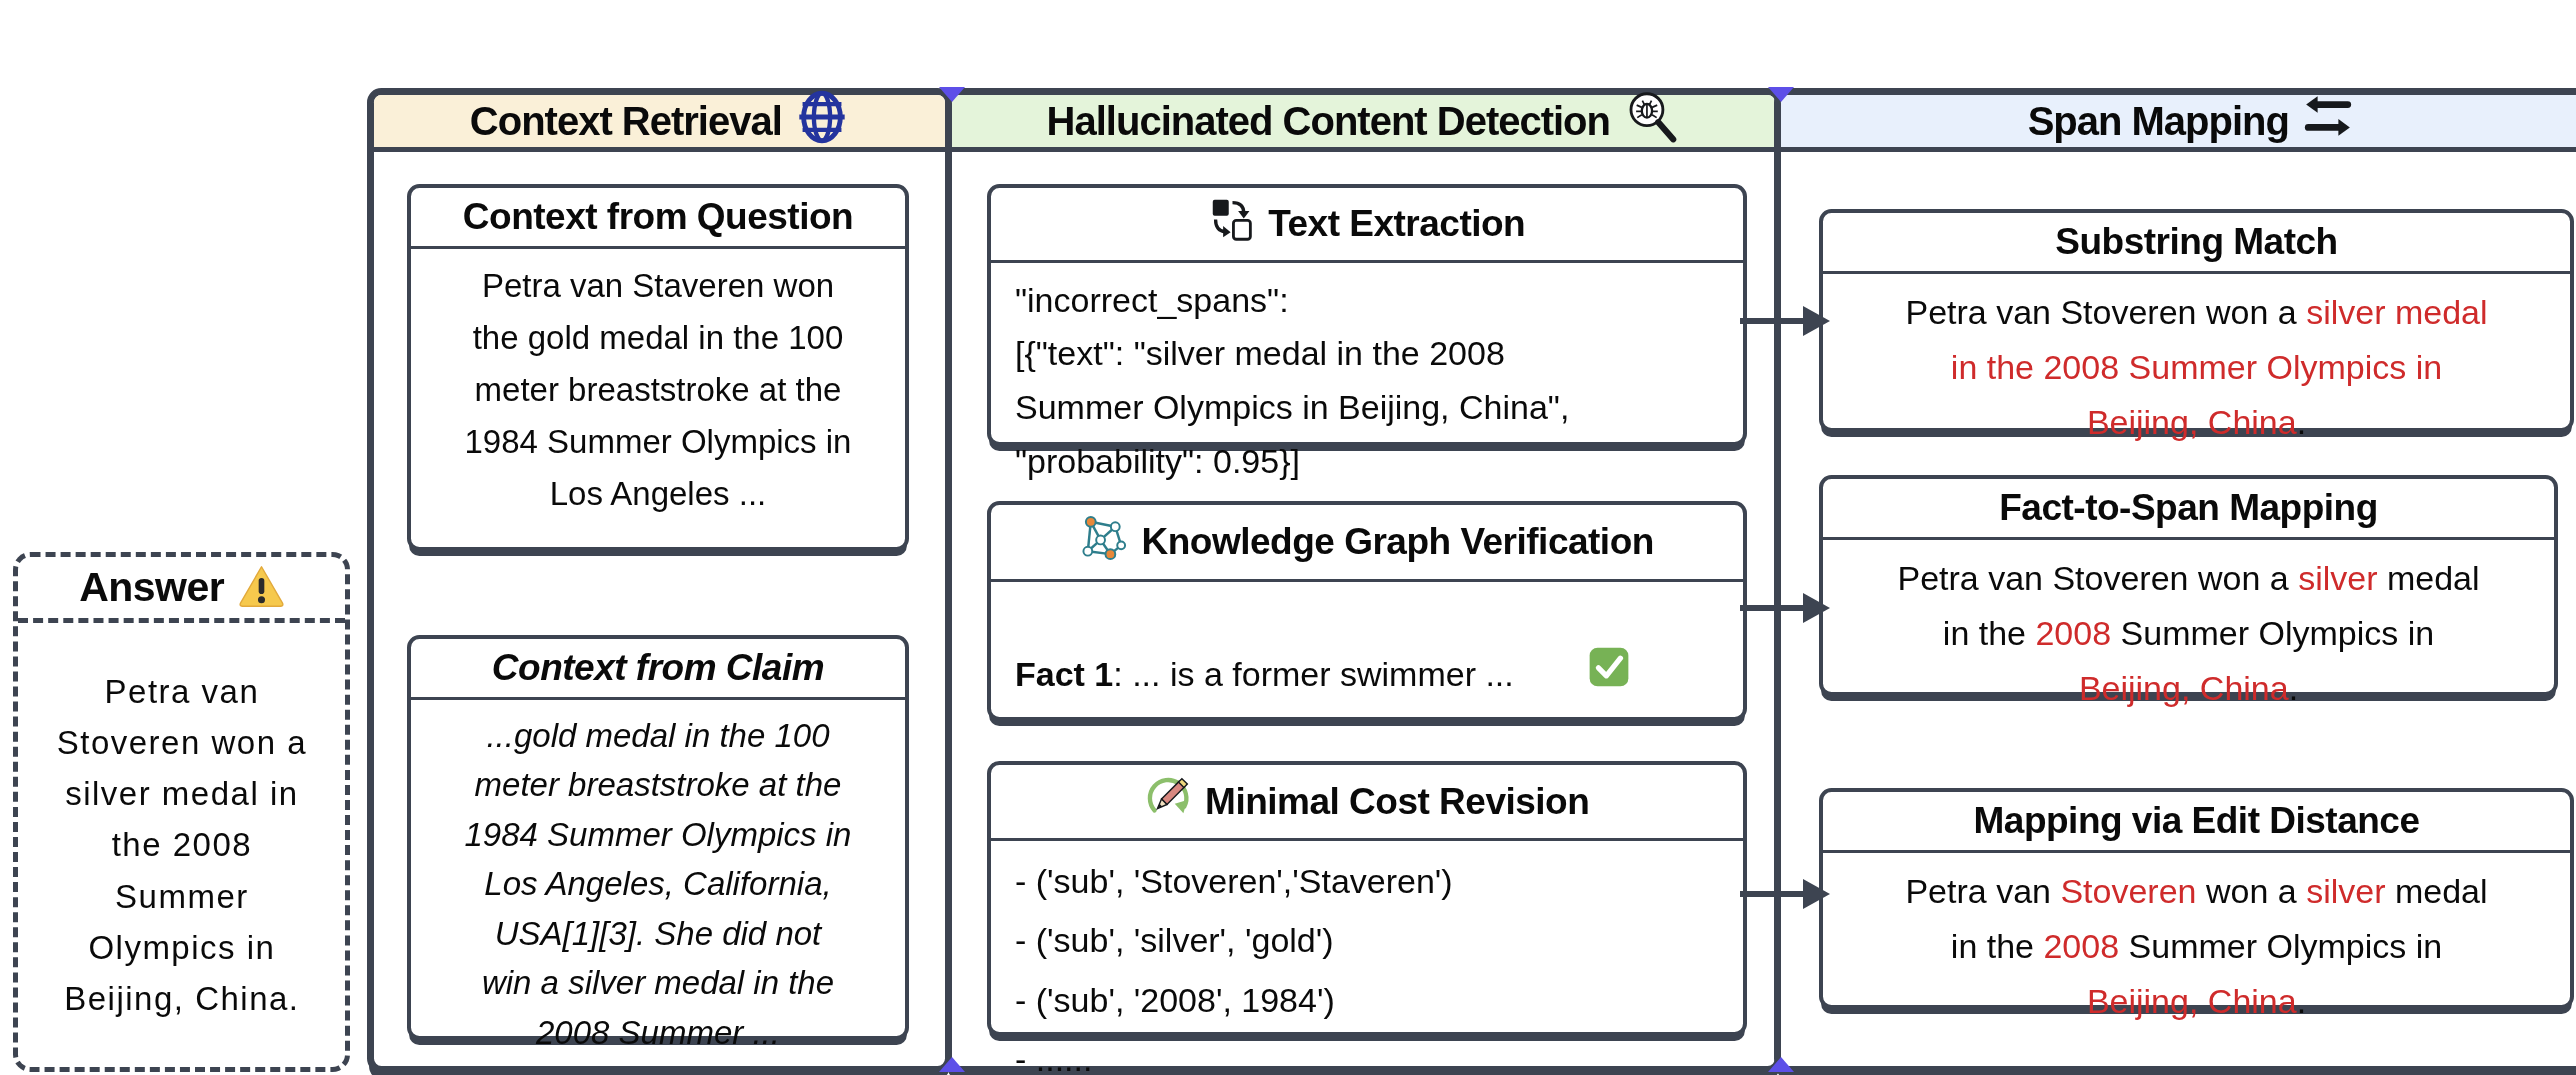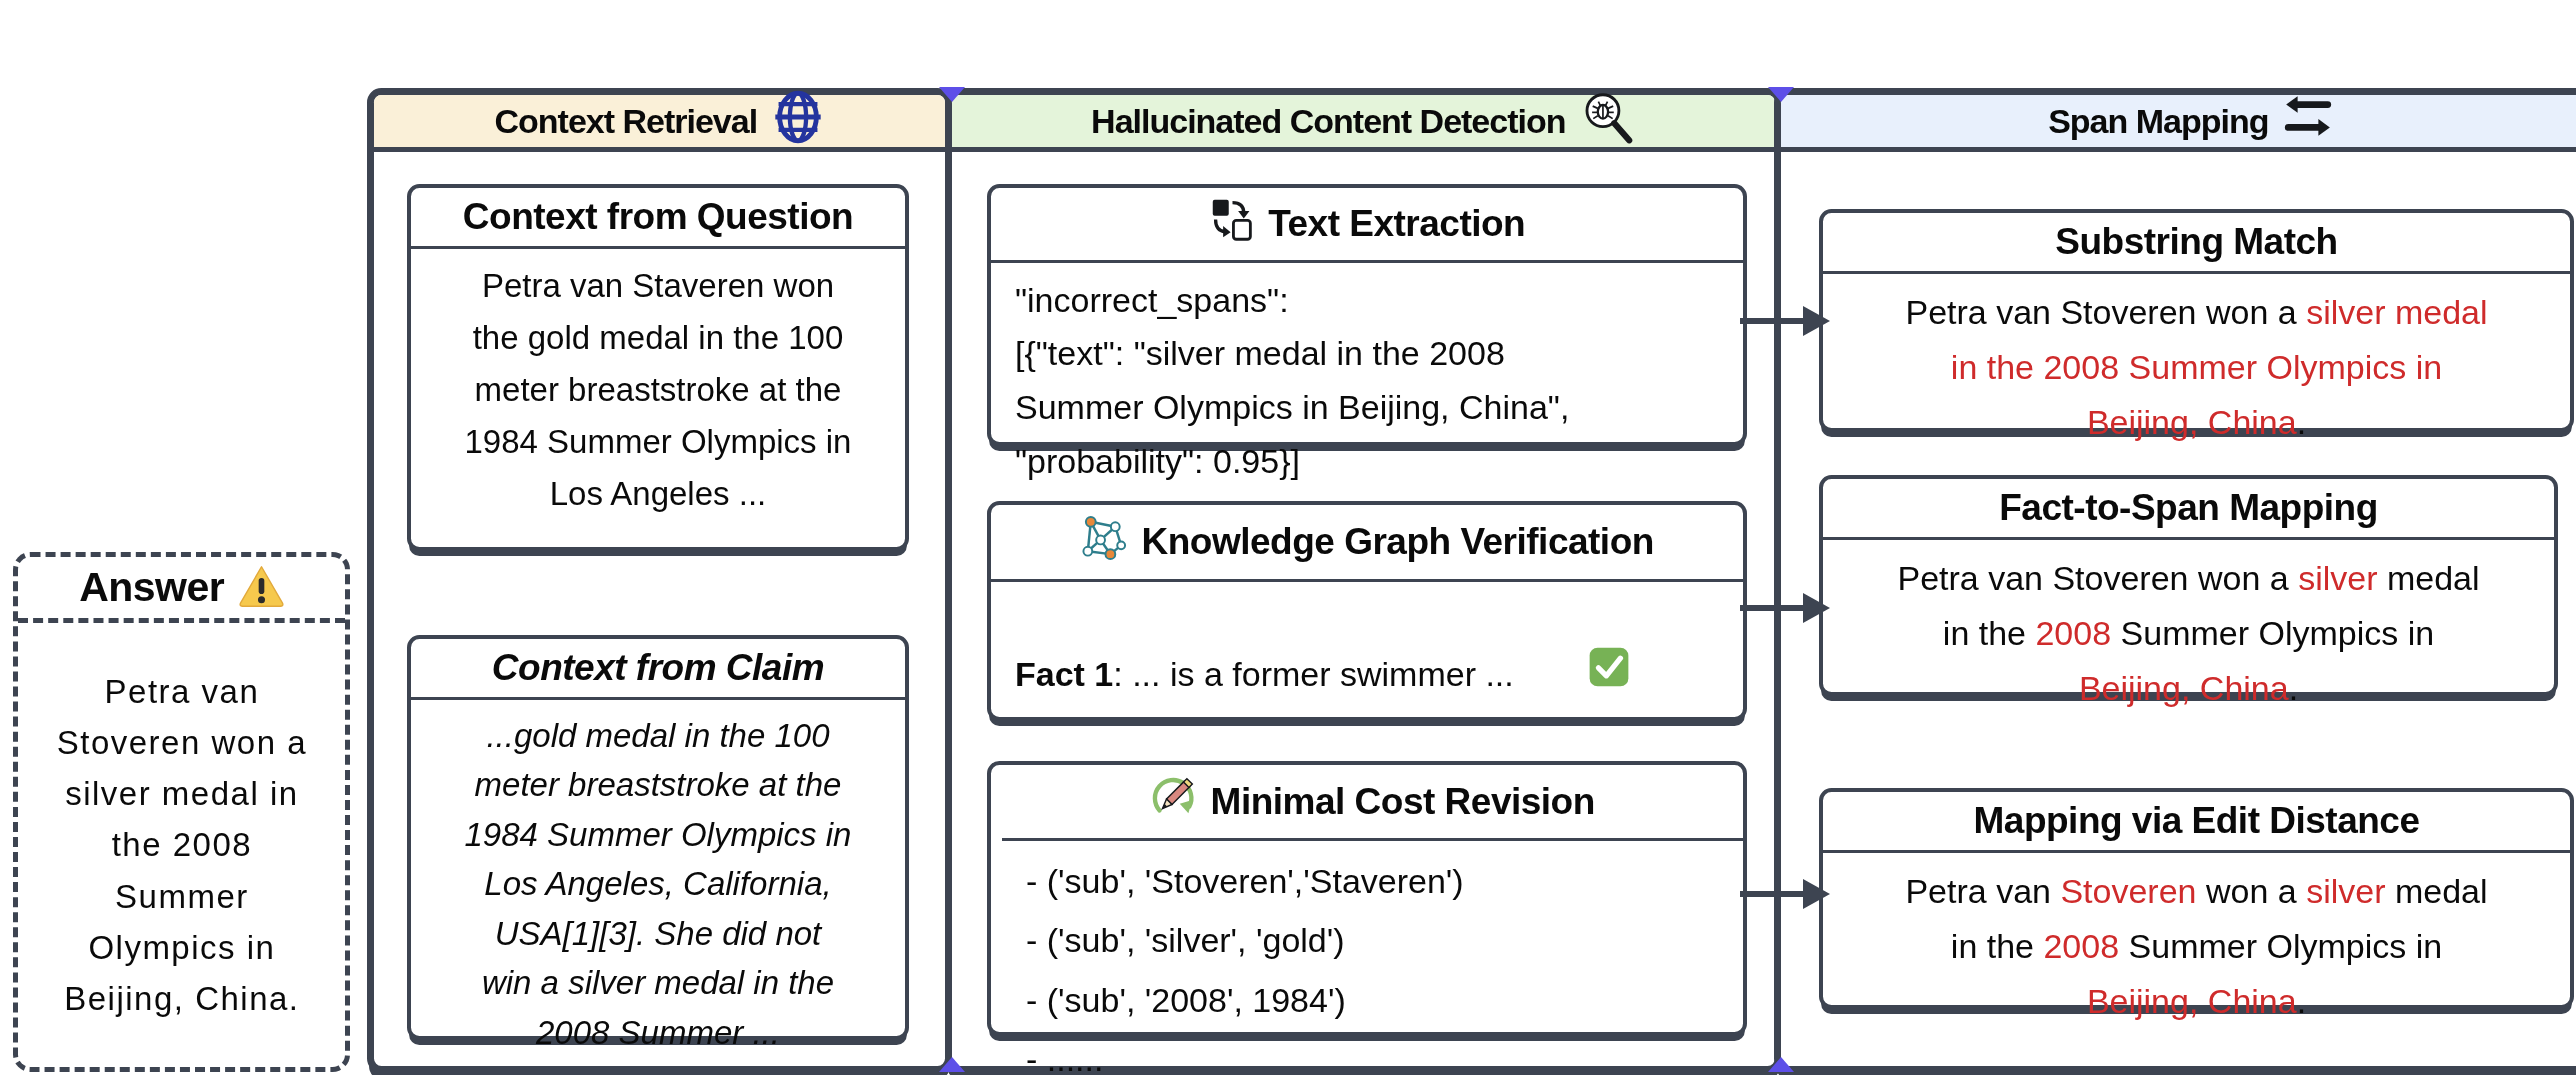--- a/index.html
+++ b/index.html
@@ -24,21 +24,21 @@
   }
   
   .column{
     position:absolute; top:88px; height:985px; box-sizing:border-box; background:#fff;
     border:7.2px solid #3D4451; border-radius:14.4px;
     box-shadow:0 8.2px 0 -2.1px #3D4451;
   }
   .col-header{
     height:52px; display:flex; align-items:center; justify-content:center; gap:13.4px;
     border-bottom:5.7px solid #3D4451; border-radius:7.2px 7.2px 0 0;
-    font-size:34px; font-weight:700; letter-spacing:-1px;
+    font-size:40px; font-weight:700; letter-spacing:-1px;
   }
   
   .card{
     position:absolute; box-sizing:border-box; background:#fff; z-index:3;
     border:4.1px solid #3D4451; border-radius:12.4px;
     box-shadow:0 7.2px 0 -2.1px #3D4451;
     display:flex; flex-direction:column;
   }
   .card-title{
     flex:0 0 auto; display:flex; align-items:center; justify-content:center; gap:12.4px;
@@ -241,21 +241,21 @@
       </svg>
     </span></span></div>
         <div class="fact-row"><span class="fact-label">Fact 3</span><span class="fact-text">: ... took place in the 2008 ... </span><span class="fact-status"><span class="icon">
       <svg width="44" height="44" viewBox="0 0 100 100">
         <path d="M18 14 L50 42 L82 14 L90 22 L58 52 L90 84 L80 92 L50 62 L20 92 L10 84 L42 52 L10 22 Z" fill="#C9364A"></path>
       </svg>
     </span></span></div>
       </div>
   </div>
 
-  <div class="card" style="left:987px; top:761px; width:760px; height:275px;padding-left:11px;">
+  <div class="card" style="left:987px; top:761px; width:760px; height:275px;">
     <div class="card-title">
       <span class="icon">
         <svg width="48" height="48" viewBox="0 0 100 100">
           <path d="M20 78 A38 38 0 1 1 82 70" fill="none" stroke="#8CBF6B" stroke-width="9" stroke-linecap="round"></path>
           <path d="M88 56 L80 84 L62 64 Z" fill="#8CBF6B"></path>
           <g transform="rotate(45 50 50)">
             <rect x="42" y="12" width="16" height="52" fill="#D98880" stroke="#17191c" stroke-width="3"></rect>
             <rect x="42" y="4" width="16" height="10" fill="#EFD87E" stroke="#17191c" stroke-width="3"></rect>
             <path d="M42 64 L50 84 L58 64 Z" fill="#F3E2C2" stroke="#17191c" stroke-width="3"></path>
             <path d="M46 74 L50 84 L54 74 Z" fill="#17191c"></path>

